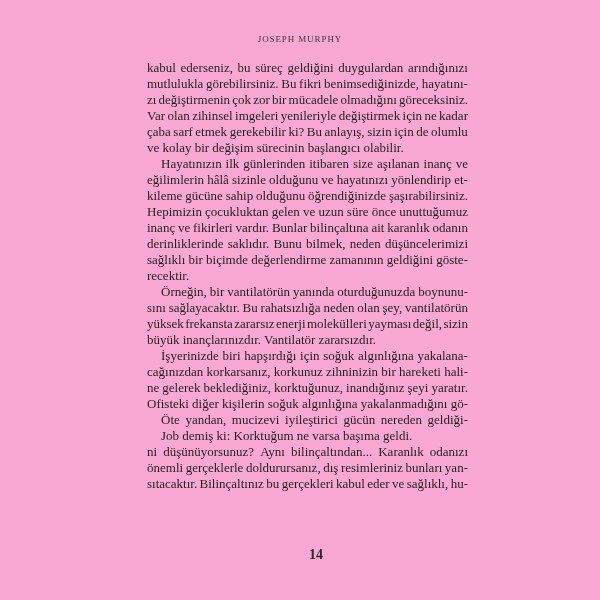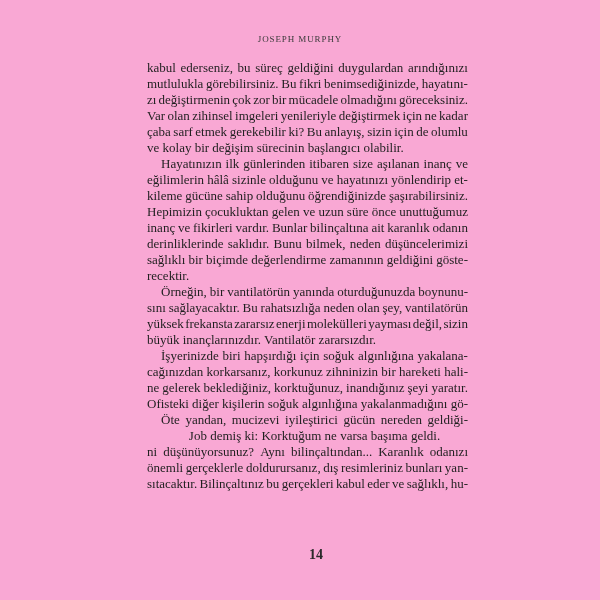--- a/index.html
+++ b/index.html
@@ -39,21 +39,20 @@
     line-height: 16px;
     font-size: 13px;
     white-space: nowrap;
   }
   .line.justify {
     display: flex;
     justify-content: space-between;
   }
   .line.indent {
     padding-left: 14px;
-    text-align: center;
   }
   .folio {
     position: absolute;
     top: 547px;
     left: 16px;
     width: 100%;
     text-align: center;
     font-size: 14px;
     font-weight: bold;
     color: #2a2a2a;

